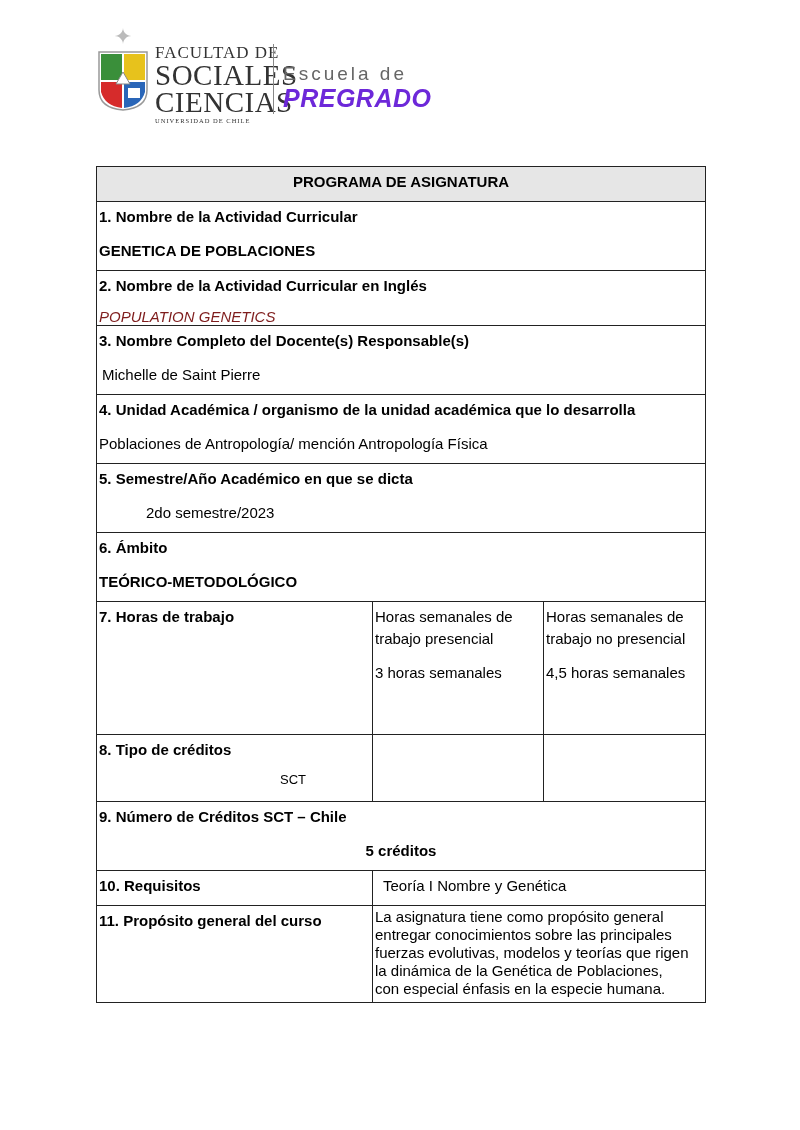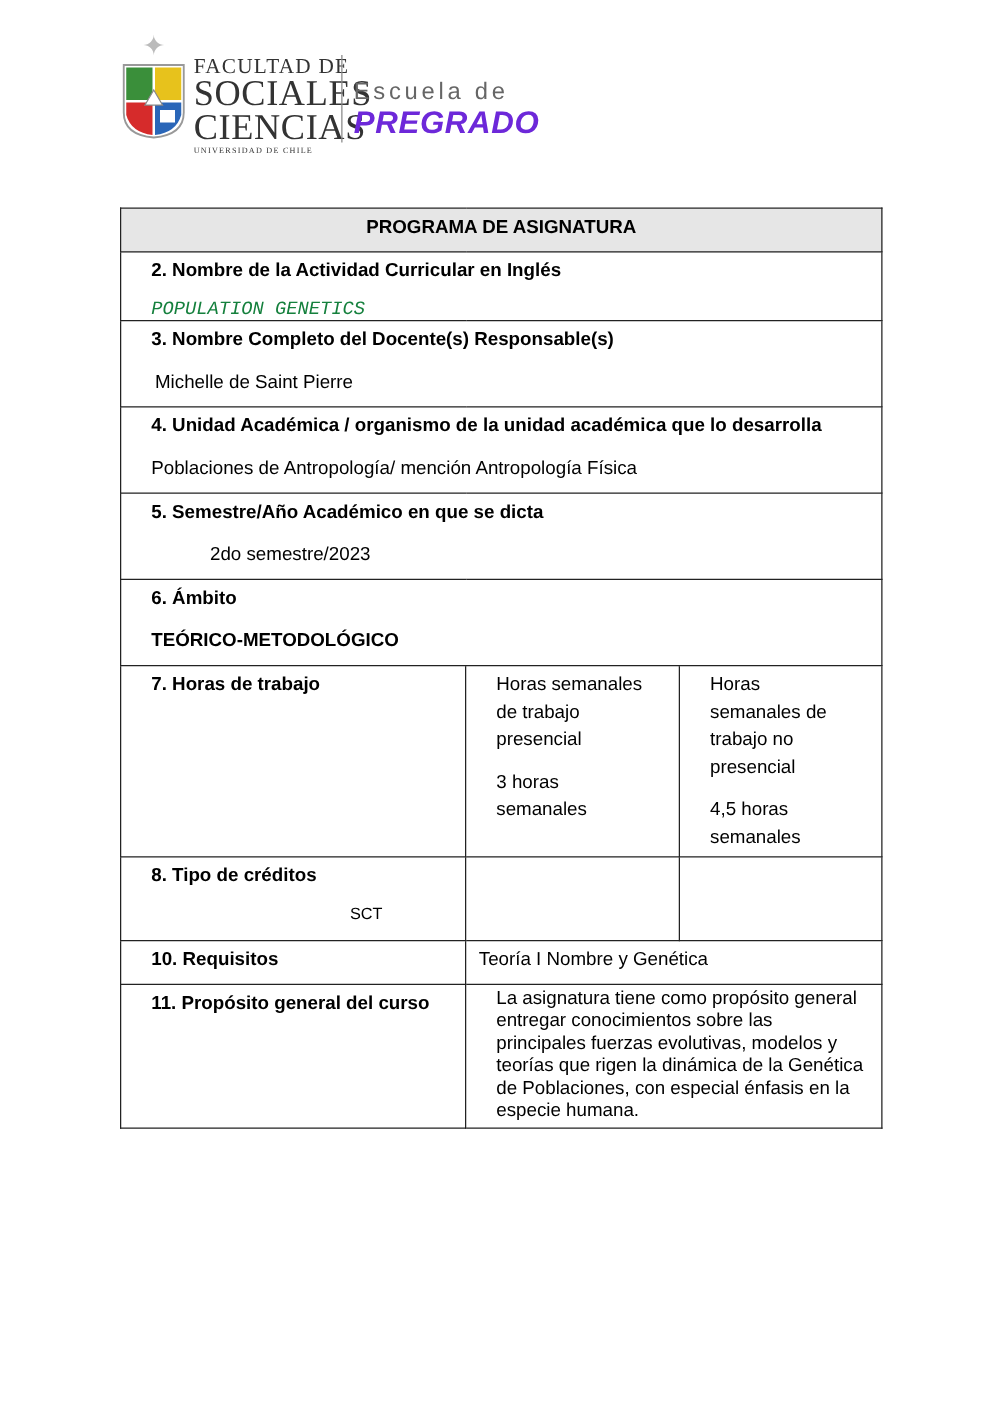--- a/index.html
+++ b/index.html
@@ -10,25 +10,25 @@
   .fac-block { position:absolute; left:58px; top:20px; font-family:"Liberation Serif", serif; color:#333; }
   .fac-l1 { font-size:17px; letter-spacing:1px; line-height:18px; }
   .fac-l2 { font-size:29px; line-height:27px; letter-spacing:0.5px; }
   .fac-l3 { font-size:6.5px; letter-spacing:1px; line-height:8px; margin-top:1px; }
   .vline { position:absolute; left:176px; top:20px; width:1px; height:70px; background:#888; }
   .esc { position:absolute; left:186px; top:40px; color:#666; }
   .esc-l1 { font-size:19px; letter-spacing:3px; line-height:20px; }
   .esc-l2 { font-size:25px; font-weight:bold; letter-spacing:0.5px; line-height:28px; color:#6d28d9;font-style:italic; }
 
   table.prog { position:absolute; left:96px; top:166px; width:609px; border-collapse:collapse; table-layout:fixed; font-size:15px; }
-  table.prog td { border:1.5px solid #222; vertical-align:top; padding:4px 24px; line-height:22px; }
+  table.prog td { border:1.5px solid #222; vertical-align:top; padding:4px 2px; line-height:22px; }
   .hdr { background:#e6e6e6; text-align:center; font-weight:bold; height:26px; }
   .b { font-weight:bold; }
   .gap { margin-top:12px; }
-  .ital { font-style:italic; color:#15803d;font-family:Liberation Mono, monospace; }
+  .ital { font-style:italic; color:#7f1d1d; }
   .small { font-size:13px; }
 </style>
 </head>
 <body>
 
 <div class="logo">
   <div class="star">✦</div>
   <svg class="shield" viewBox="0 0 52 62">
     <path d="M2 2 H50 V40 Q50 58 26 60 Q2 58 2 40 Z" fill="#fff" stroke="#999" stroke-width="1.5"></path>
     <rect x="4" y="4" width="21" height="26" fill="#3a8f3a"></rect>
@@ -53,20 +53,26 @@
 
 <table class="prog">
   <colgroup>
       <col style="width:276px">
       <col style="width:171px">
       <col style="width:162px">
     </colgroup>
   <tbody>
       <tr>
     <td colspan="3" class="hdr">PROGRAMA DE ASIGNATURA</td>
+  </tr>
+  <tr>
+    <td colspan="3" style="height:60px;">
+      <div class="b">1. Nombre de la Actividad Curricular</div>
+      <div class="b gap">GENETICA DE POBLACIONES</div>
+    </td>
   </tr>
   <tr>
     <td colspan="3" style="height:44px; padding-bottom:0;">
       <div class="b">2. Nombre de la Actividad Curricular en Inglés</div>
       <div class="ital gap" style="line-height:16px;">POPULATION GENETICS</div>
     </td>
   </tr>
   <tr>
     <td colspan="3" style="height:60px;">
       <div class="b">3. Nombre Completo del Docente(s) Responsable(s)</div>
@@ -106,20 +112,26 @@
   </tr>
   <tr>
     <td style="height:58px;">
       <div class="b">8. Tipo de créditos</div>
       <div class="small" style="padding-left:117px; margin-top:8px;text-align:center;">SCT</div>
     </td>
     <td></td>
     <td></td>
   </tr>
   <tr>
+    <td colspan="3" style="height:60px;">
+      <div class="b">9. Número de Créditos SCT – Chile</div>
+      <div class="b gap" style="text-align:center;">5 créditos</div>
+    </td>
+  </tr>
+  <tr>
     <td style="height:26px;">
       <div class="b">10. Requisitos</div>
     </td>
     <td colspan="2" style="padding-left:10px;">
       <div>Teoría I Nombre y Genética</div>
     </td>
   </tr>
   <tr>
     <td>
       <div class="b">11. Propósito general del curso</div>

